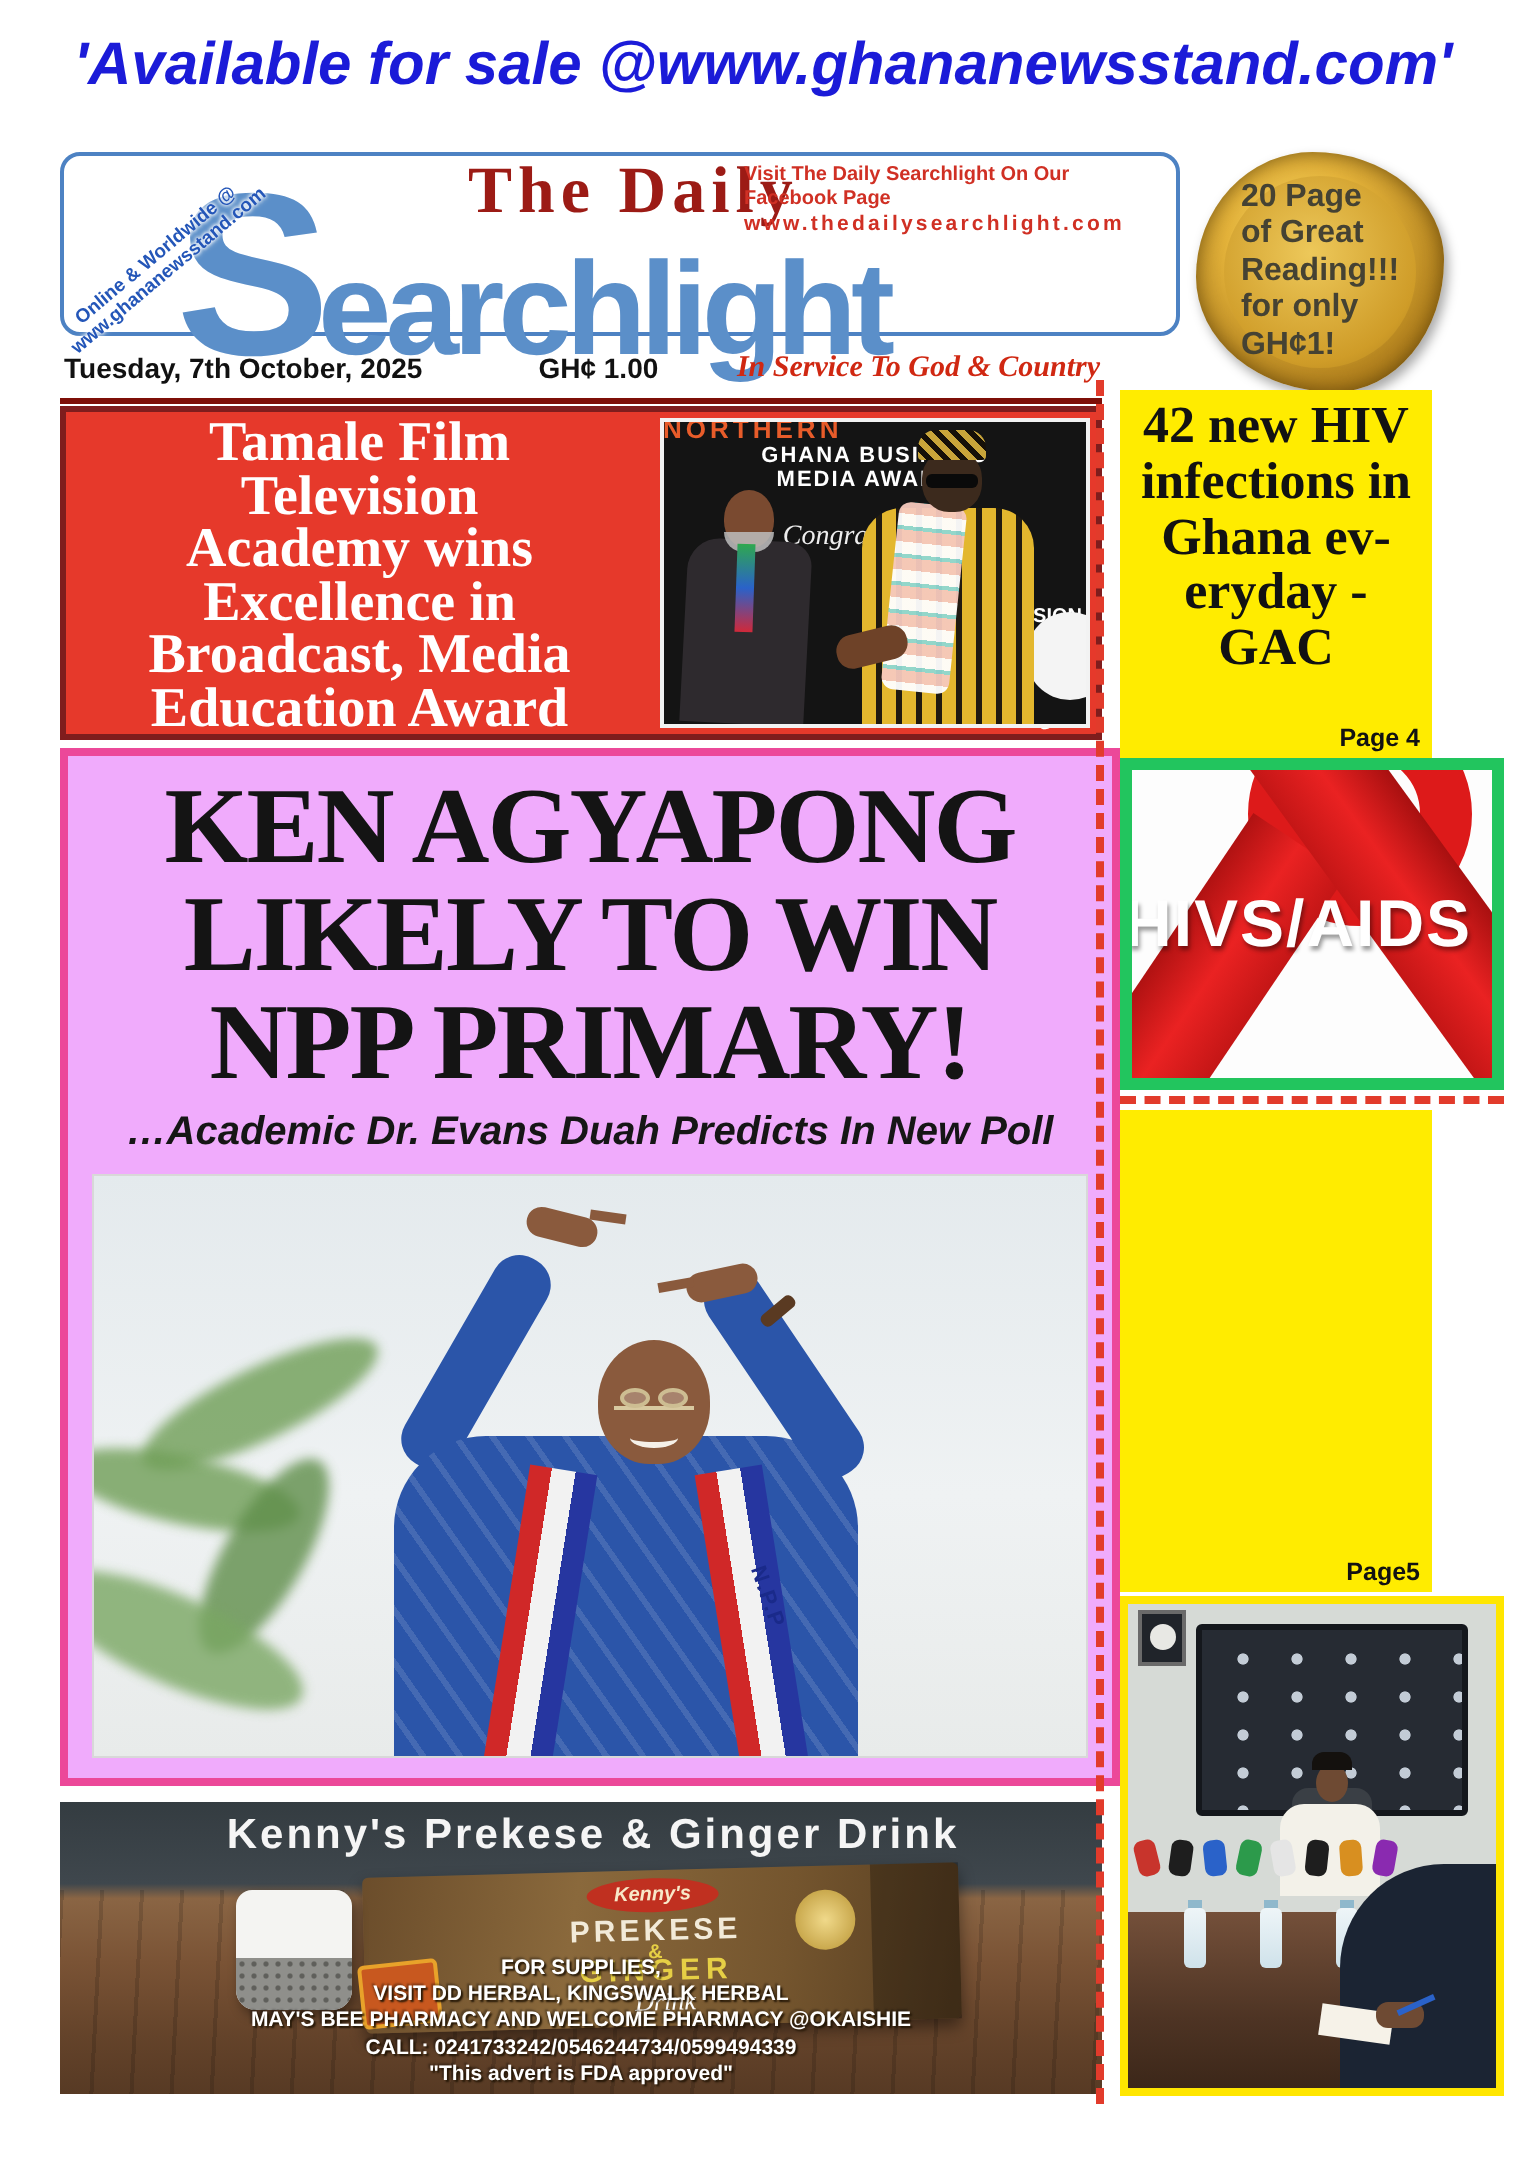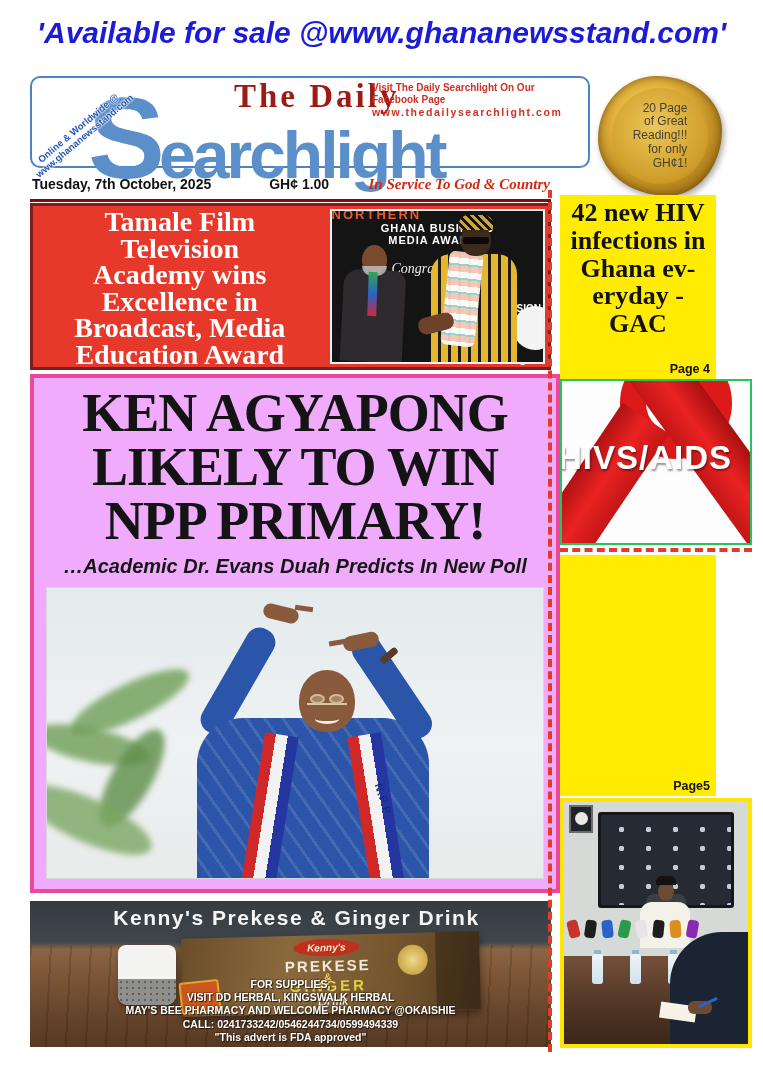--- a/index.html
+++ b/index.html
@@ -27,21 +27,21 @@
     font-weight:bold;font-size:10px;line-height:1.2;}
   .mast-fb .fb2{letter-spacing:1.6px;font-size:10.5px;}
 
   .seal{position:absolute;left:598px;top:76px;width:124px;height:120px;
     background:radial-gradient(circle at 42% 36%,#f7d96b 0%,#e3b23a 35%,#b07f1c 72%,#7d5a10 100%);
     border-radius:47% 53% 44% 56% / 52% 45% 55% 48%;
     box-shadow:inset 0 0 10px rgba(60,40,0,.6),2px 3px 6px rgba(0,0,0,.35);}
   .seal-inner{position:absolute;left:14px;top:12px;right:14px;bottom:12px;border-radius:50%;
     background:radial-gradient(circle at 45% 40%,#edc85a,#cf9c28 70%,#a87a18 100%);
     display:flex;align-items:center;justify-content:center;}
-  .seal-text{color:#454233;font-size:12px;font-weight:normal;line-height:1.15;text-align:right;}
+  .seal-text{color:#454233;font-size:16px;font-weight:bold;line-height:1.15;text-align:left;}
 
   
   .dateline{position:absolute;left:32px;top:176px;width:518px;display:flex;align-items:flex-start;
     font-size:14px;font-weight:bold;color:#111;}
   .price{margin-left:58px;}
   .motto{margin-left:auto;color:#d02812;font-style:italic;font-weight:bold;
     font-family:"Liberation Serif",serif;font-size:15px;}
   .rule{position:absolute;left:30px;top:199px;width:521px;height:3px;background:#7e0f08;}
 
   
@@ -80,21 +80,21 @@
 
   
   .rcol{position:absolute;left:548px;top:190px;width:207px;height:862px;
     border-left:4px dashed #e23b2b;padding-left:8px;}
   .ybox{position:relative;width:156px;background:#ffec00;color:#121212;text-align:center;
     font-family:"Liberation Serif",serif;font-weight:bold;}
   .ybox1{margin-top:5px;height:184px;font-size:26px;line-height:1.07;padding-top:4px;}
   .ybox2{height:241px;font-size:26px;line-height:1.16;padding-top:5px;}
   .ypage{position:absolute;right:6px;bottom:3px;font-family:"Liberation Sans",sans-serif;
     font-size:12.5px;font-weight:bold;}
-  .hiv{position:relative;width:192px;height:166px;background:#fdfdfd;border:2px solid #22c55e;overflow:hidden;}
+  .hiv{position:relative;width:192px;height:166px;background:#fdfdfd;border:6px solid #22c55e;overflow:hidden;}
   .rib-loop{position:absolute;left:58px;top:-34px;width:112px;height:112px;border:26px solid #dd1a1a;border-radius:50%;}
   .rib-tail1{position:absolute;left:0px;top:20px;width:56px;height:200px;transform:rotate(34deg);
     background:linear-gradient(90deg,#b01212,#ea2222 50%,#c41616);}
   .rib-tail2{position:absolute;right:14px;top:-54px;width:56px;height:230px;transform:rotate(-36deg);
     background:linear-gradient(90deg,#c41616,#ea2222 50%,#a81010);}
   .hiv-text{position:absolute;left:-4px;top:58px;z-index:5;color:#fff;font-size:33px;font-weight:bold;
     letter-spacing:1px;text-shadow:1px 2px 2px rgba(0,0,0,.4);}
   .rsep{width:192px;border-top:4px dashed #e23b2b;margin:3px 0;}
 
   

